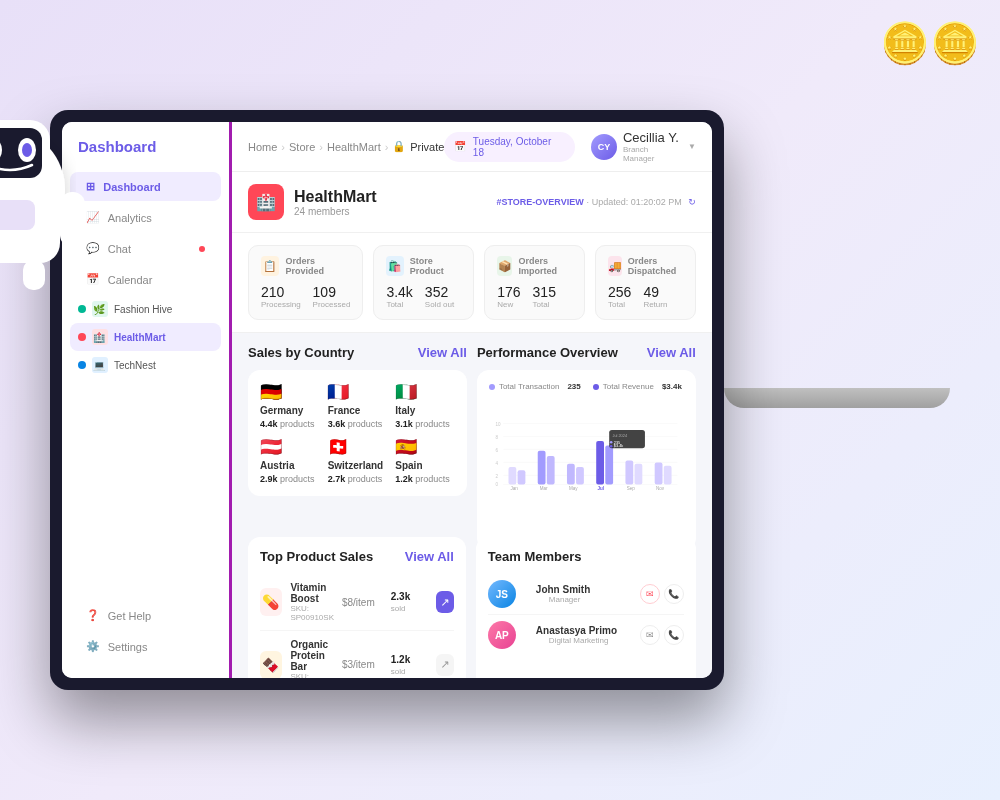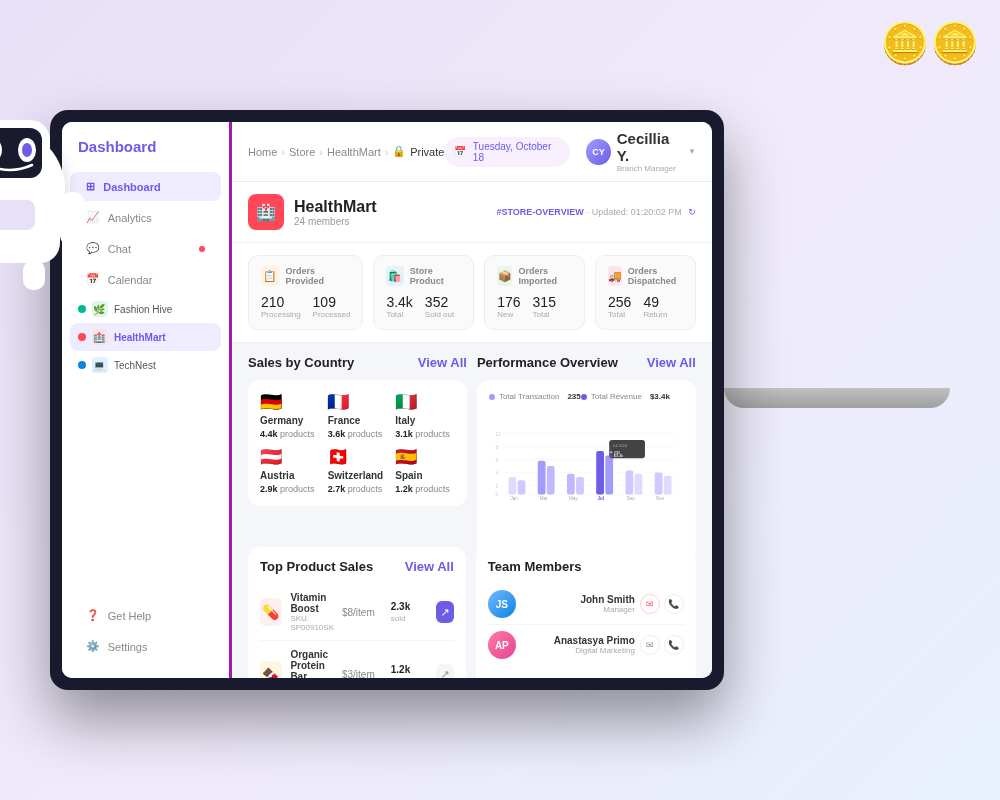--- a/index.html
+++ b/index.html
@@ -346,20 +346,21 @@
     
     .chart-panel {
       background: white;
       border-radius: 12px;
       padding: 12px;
       height: 100%;
     }
 
     .chart-legend {
       display: flex;
+      gap: 12px;
       margin-bottom: 8px;
     }
 
     .legend-item {
       display: flex;
       align-items: center;
       gap: 4px;
       font-size: 8px;
       color: #888;
     }
@@ -430,24 +431,23 @@
       cursor: pointer;
     }
 
     .arrow-blue { background: #6c5ce7; color: white; }
     .arrow-gray { background: #f5f5f5; color: #999; }
 
     
     .team-member {
       display: flex;
       align-items: center;
-      gap: 5px;
+      gap: 20px;
       padding: 6px 0;
       border-bottom: 1px solid #f5f5f5;
-      text-align: right;
     }
     .team-member:last-child { border-bottom: none; }
 
     .member-avatar {
       width: 28px; height: 28px;
       border-radius: 50%;
       background: linear-gradient(135deg, #74b9ff, #0984e3);
       display: flex; align-items: center; justify-content: center;
       font-size: 10px; color: white; font-weight: 700;
       flex-shrink: 0;
@@ -618,21 +618,21 @@
             <span class="active-crumb">Private</span>
           </div>
           <div class="topbar-right">
             <div class="date-badge">
               <span>📅</span>
               <span>Tuesday, October 18</span>
             </div>
             <div class="user-badge">
               <div class="avatar-circle">CY</div>
               <div>
-                <div style="font-weight:700;color:#333;font-size:15px">Cecillia Y.</div>
+                <div style="font-weight:400;color:#333;font-size:13px">Cecillia Y.</div>
                 <div style="font-size:8px;color:#aaa">Branch Manager</div>
               </div>
               <span style="color:#aaa;font-size:8px">▼</span>
             </div>
           </div>
         </div>
 
         <div class="store-header">
           <div class="store-title-area">
             <div class="store-icon-lg">🏥</div>

